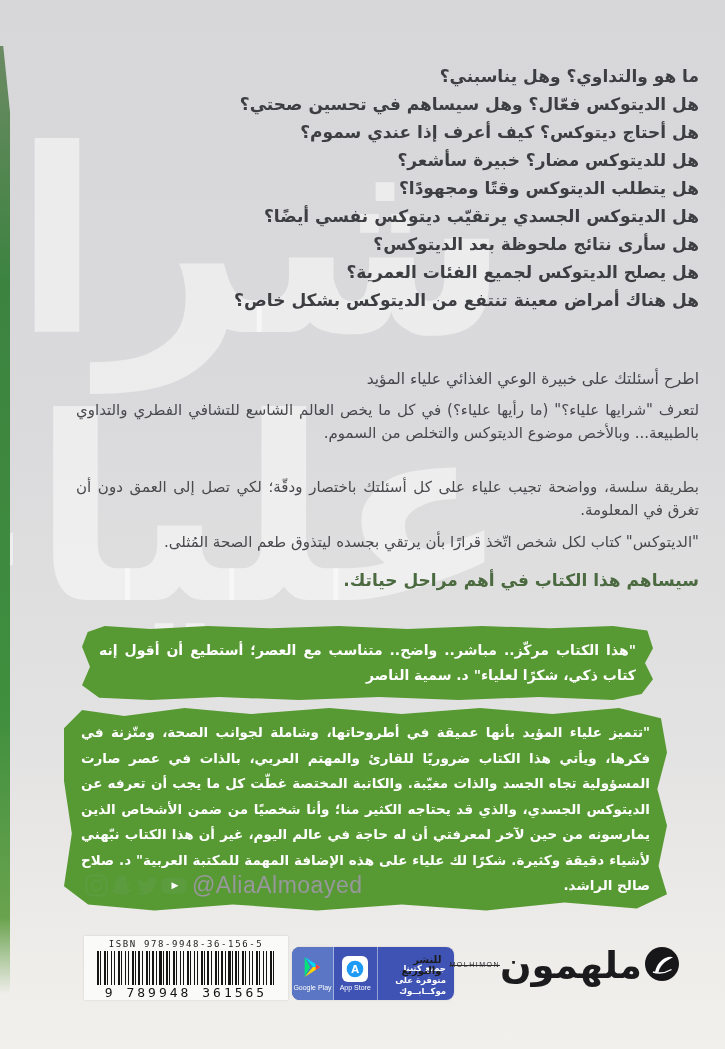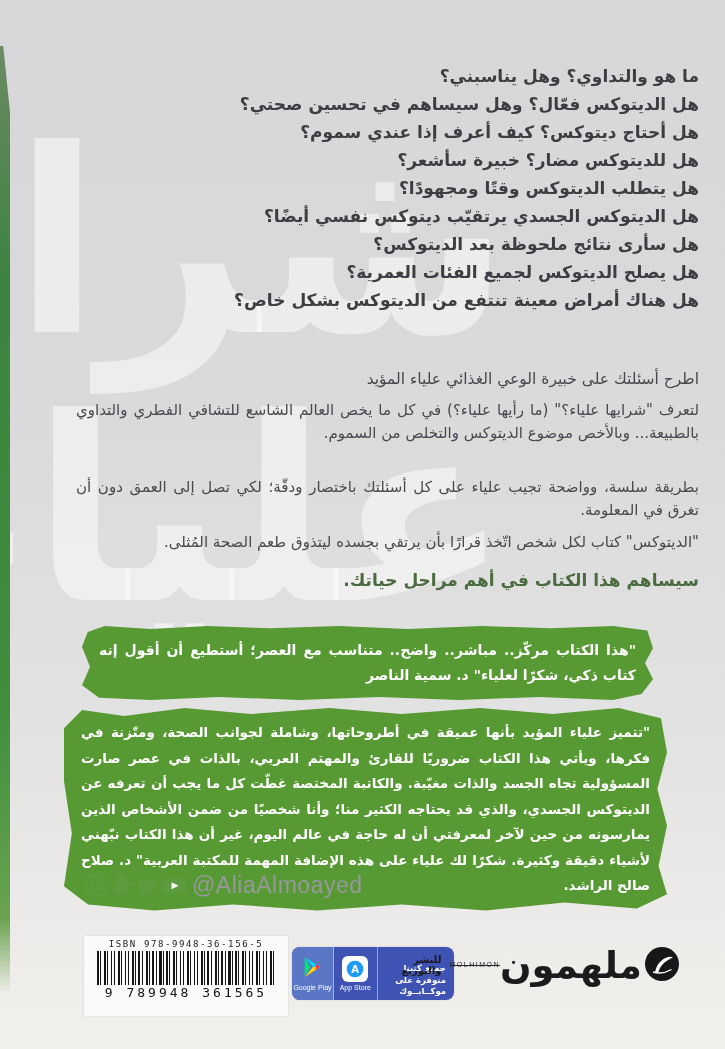--- a/index.html
+++ b/index.html
@@ -59,21 +59,21 @@
   .social{
     top:872px;left:84px;display:flex;align-items:center;direction:ltr;
   }
   .social svg{display:block;}
   .handle{
     font-family:"Liberation Sans",sans-serif;font-size:23px;color:#97989b;
     letter-spacing:.5px;margin-left:4px;
   }
   
   .barcode-label{
-    left:84px;top:936px;width:204px;height:80px;background:#fafaf9;
+    left:84px;top:936px;width:204px;height:64px;background:#fafaf9;
     box-shadow:0 0 2px rgba(0,0,0,.12);display:flex;flex-direction:column;
     align-items:center;justify-content:flex-start;padding-top:3px;box-sizing:border-box;
   }
   .isbn-top{
     font-family:"DejaVu Sans Mono",monospace;font-size:9px;color:#1c1c1e;
     letter-spacing:1.6px;white-space:nowrap;
   }
   .bars{
     width:178px;height:34px;margin-top:2px;
     background:repeating-linear-gradient(to right,

